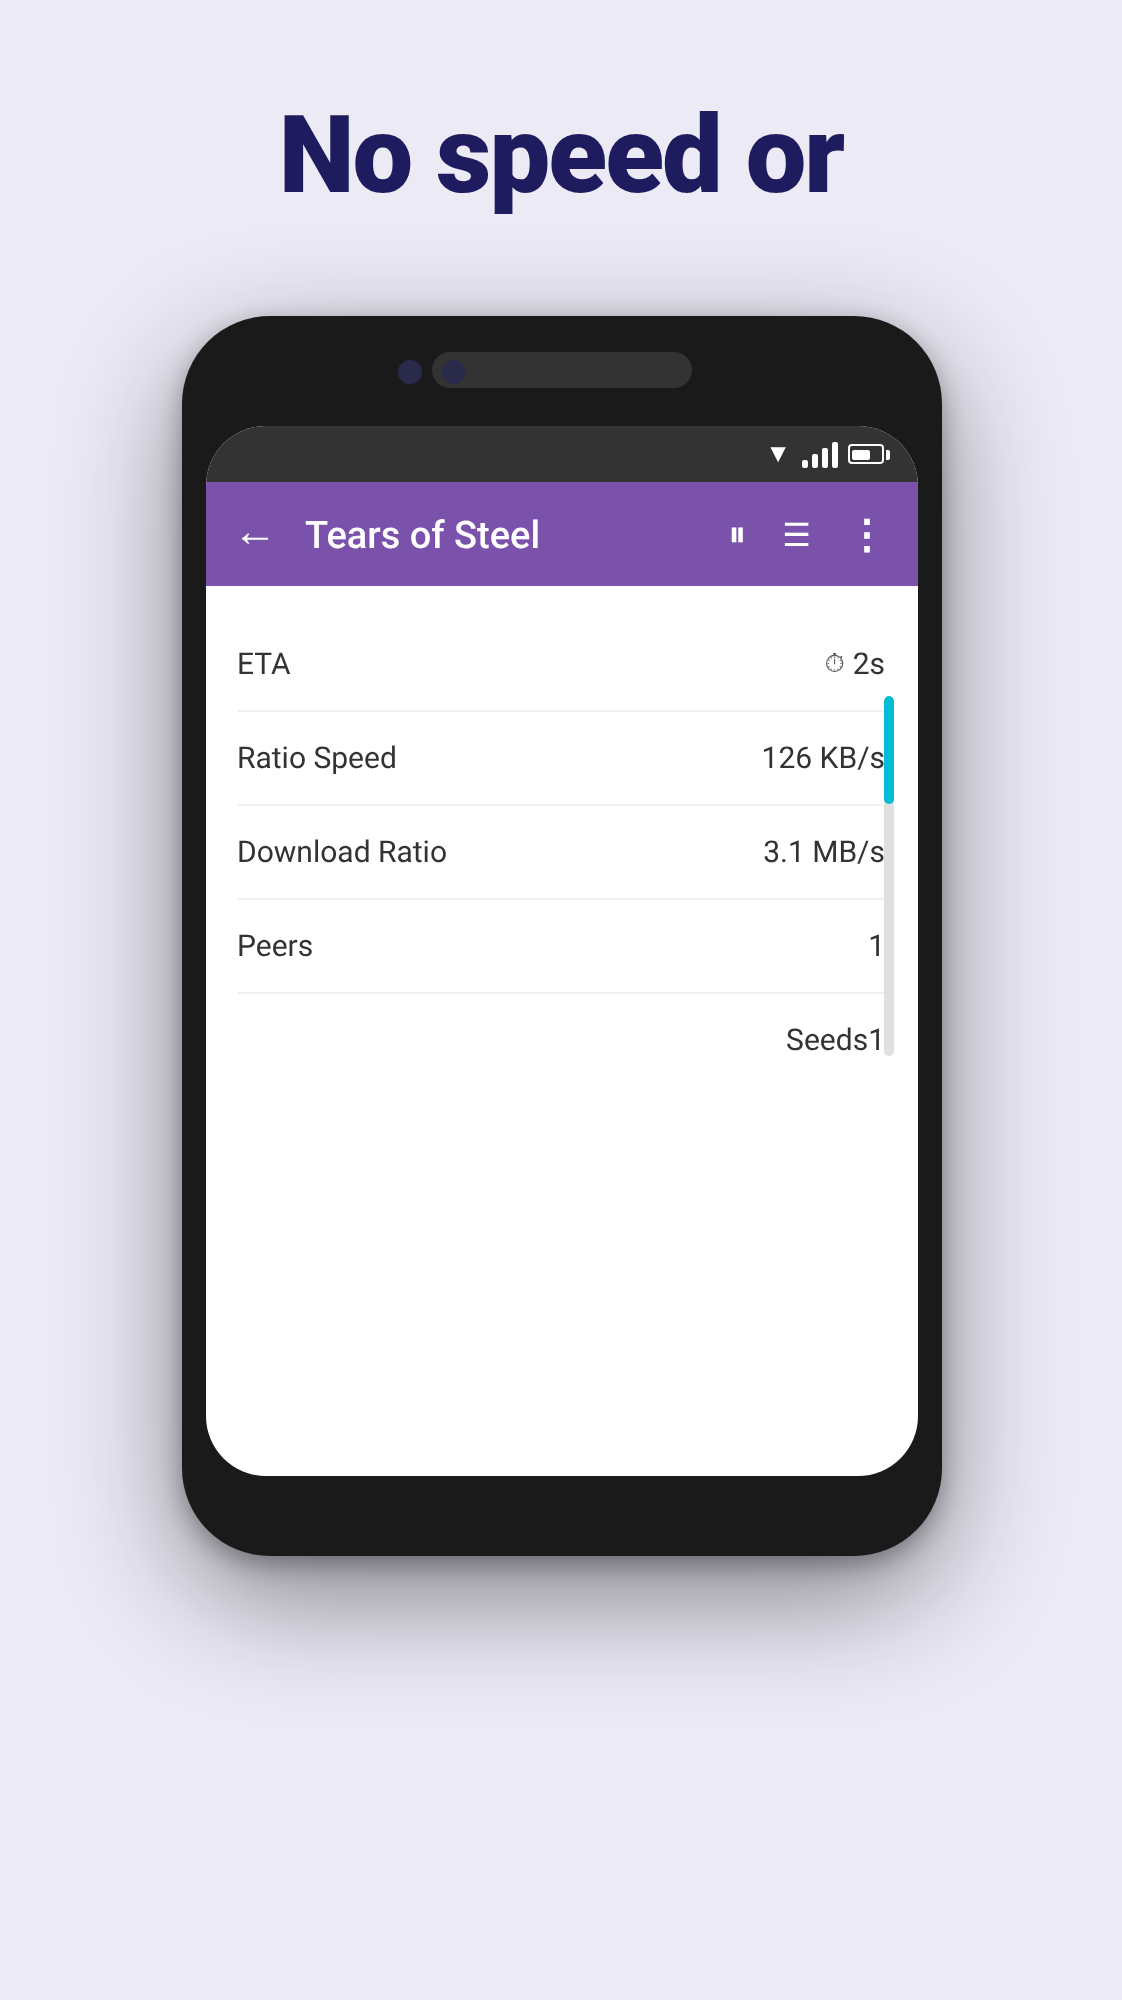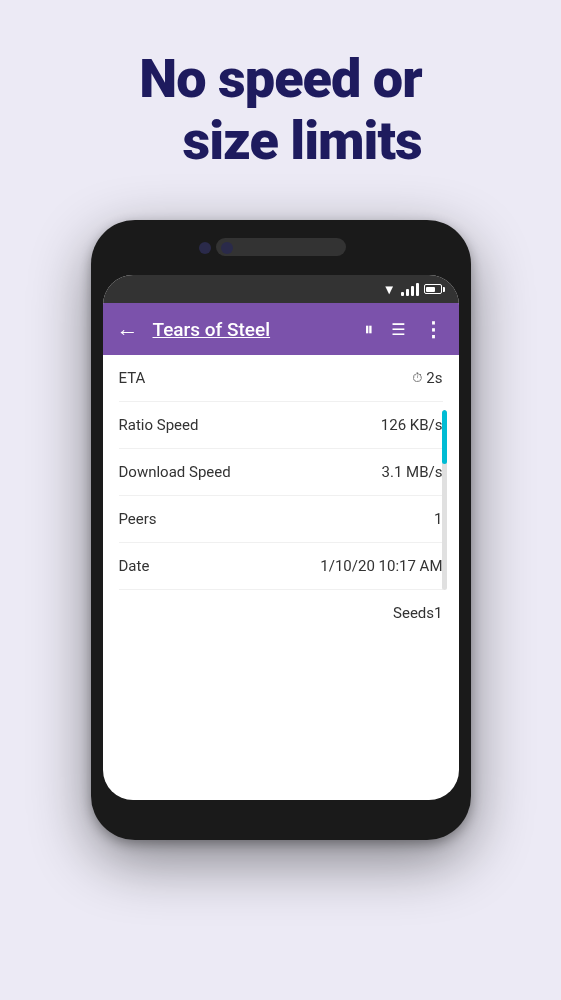--- a/index.html
+++ b/index.html
@@ -9,21 +9,21 @@
       height: 1000px;
       background-color: #eceaf5;
       font-family: 'Roboto', Arial, sans-serif;
       overflow: hidden;
       display: flex;
       flex-direction: column;
       align-items: center;
     }
 
     .headline {
-      text-align: right;
+      text-align: left;
       margin-top: 48px;
       margin-bottom: 48px;
       padding: 0 40px;
     }
 
     .headline h1 {
       font-size: 54px;
       font-weight: 900;
       color: #1e1b5e;
       line-height: 1.15;
@@ -172,21 +172,20 @@
       font-size: 22px;
       cursor: pointer;
       line-height: 1;
     }
 
     .app-bar-title {
       color: white;
       font-size: 19px;
       font-weight: 500;
       flex: 1;
-      text-decoration: underline;
     }
 
     .app-bar-actions {
       display: flex;
       align-items: center;
       gap: 18px;
     }
 
     .app-bar-icon {
       color: white;
@@ -212,21 +211,21 @@
       left: 0;
       width: 100%;
       height: 30%;
       background: #00bcd4;
       border-radius: 3px;
     }
 
     
     .content-list {
       background: white;
-      padding: 0 16px;
+      padding: 16px 16px;
     }
 
     .list-row {
       display: flex;
       align-items: center;
       justify-content: space-between;
       padding: 14px 0;
       border-bottom: 1px solid #f0f0f0;
       min-height: 46px;
     }
@@ -272,21 +271,20 @@
       font-weight: 900;
       letter-spacing: 1px;
     }
   </style>
 </head>
 <body>
 
 <div class="headline">
   <h1>
     <span>No speed or</span><br>
-    <span>size limits</span>
   </h1>
 </div>
 
 <div class="phone-wrapper">
   <div class="phone-outer">
 
     <div class="phone-top-bar"></div>
 
     <div class="camera-dot-left"></div>
     <div class="camera-dot-right"></div>
@@ -336,35 +334,29 @@
               <span>2s</span>
             </span>
           </div>
           <div class="list-row">
             <span class="row-label">Ratio Speed</span>
             <span class="row-value">
               <span>126 KB/s</span>
             </span>
           </div>
           <div class="list-row">
-            <span class="row-label">Download Speed</span>
+            <span class="row-label">Download Ratio</span>
             <span class="row-value">
               <span>3.1 MB/s</span>
             </span>
           </div>
           <div class="list-row">
             <span class="row-label">Peers</span>
             <span class="row-value">
               <span>1</span>
-            </span>
-          </div>
-          <div class="list-row">
-            <span class="row-label">Date</span>
-            <span class="row-value">
-              <span>1/10/20 10:17 AM</span>
             </span>
           </div>
           <div class="list-row">
             <span class="row-label">Seeds</span>
             <span class="row-value">
               <span>1</span>
             </span>
           </div>
         </div>
     </div>

